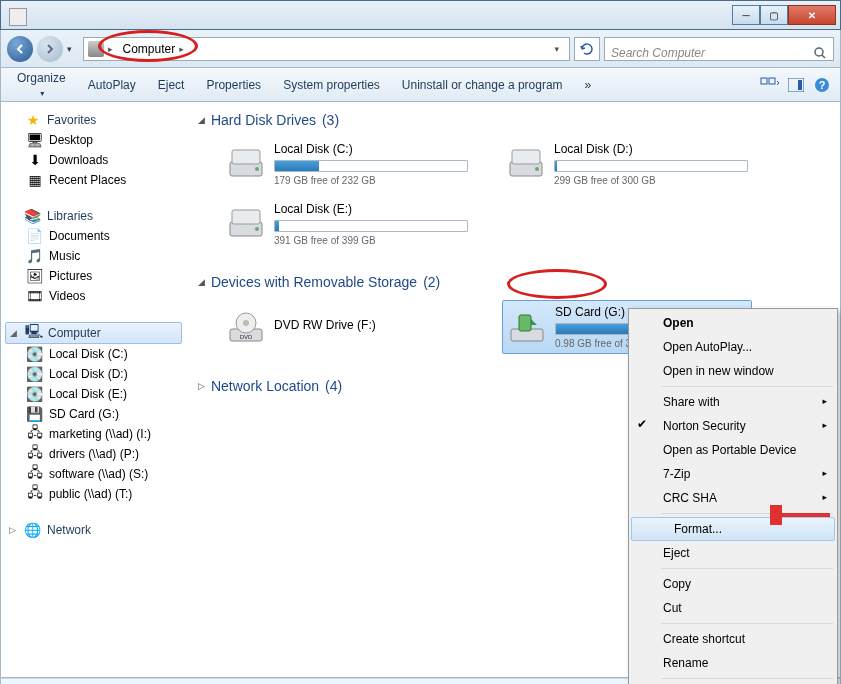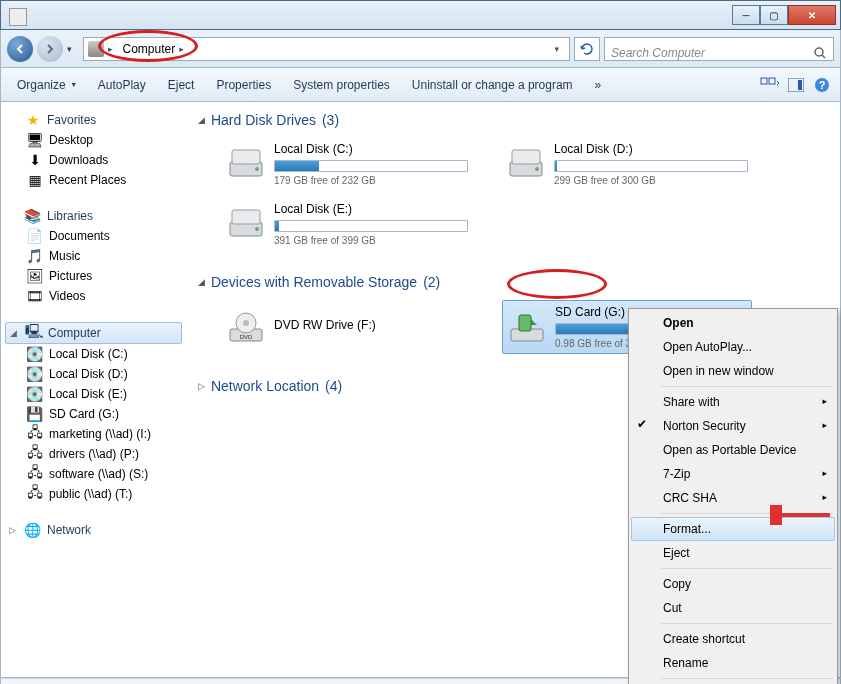--- a/index.html
+++ b/index.html
@@ -21,21 +21,21 @@
 .address .crumb { padding: 2px 6px; display: flex; align-items: center; gap: 4px; cursor: pointer; }
 .addr-icon { width: 16px; height: 16px; background: linear-gradient(#ccc, #888); border-radius: 2px; }
 .addr-arrow { font-size: 9px; color: #555; }
 .addr-dropdown { margin-left: auto; font-size: 9px; color: #555; padding: 0 6px; }
 .refresh { width: 26px; height: 24px; border: 1px solid #9ab; background: #fff; display: flex; align-items: center; justify-content: center; color: #2a5aa8; cursor: pointer; }
 .search { width: 230px; height: 24px; border: 1px solid #9ab; background: #fff; display: flex; align-items: flex-end; padding: 0 6px; gap: 6px; color: #888; font-style: italic; }
 .search-icon { width: 14px; height: 14px; color: #567; }
 
 
 .toolbar { height: 34px; background: linear-gradient(#f4f8fc, #e1ebf4); border: 1px solid #a5b8c8; border-top: none; display: flex; align-items: center; padding: 0 6px; gap: 2px; color: #1e3a5a; }
-.tool { padding: 4px 10px; cursor: pointer; display: flex; align-items: center; gap: 4px; }
+.tool { padding: 4px 10px; cursor: pointer; display: flex; align-items: center; gap: 4px; flex-direction: column; }
 .tool .tri { font-size: 8px; margin-left: 2px; }
 .tool-spacer { flex: 1; }
 .tool-icon { width: 24px; height: 22px; cursor: pointer; display: flex; align-items: center; justify-content: center; color: #2a5aa8; }
 
 
 .main { display: flex; height: 576px; border: 1px solid #a5b8c8; border-top: none; }
 .sidebar { width: 185px; background: #fff; padding: 8px 4px; overflow-y: auto; }
 .content { flex: 1; background: #fff; padding: 8px 12px; position: relative; }
 
 .tree-group { margin-bottom: 16px; }
@@ -58,21 +58,21 @@
 .drive-ico svg { width: 36px; height: 36px; }
 .drive-info { flex: 1; }
 .drive-name { color: #000; margin-bottom: 4px; }
 .drive-bar { height: 12px; border: 1px solid #a8b8c8; background: #fff; border-radius: 1px; overflow: hidden; margin-bottom: 3px; }
 .drive-fill { height: 100%; background: linear-gradient(#4aa0d8, #2a7ab8); }
 .drive-free { color: #666; font-size: 10px; }
 
 
 .ctx { position: absolute; left: 628px; top: 308px; width: 210px; background: #f0f0f0; border: 1px solid #9a9a9a; box-shadow: 3px 3px 6px rgba(0,0,0,.25); padding: 2px; z-index: 100; }
 .ctx-item { padding: 5px 20px 5px 32px; cursor: pointer; position: relative; color: #000; }
-.ctx-item:hover, .ctx-item.hovered { background: linear-gradient(#eaf4fc, #d0e4f6); border: 1px solid #a0c8ea; border-radius: 2px; padding: 4px 19px 4px 31px; }
+.ctx-item:hover, .ctx-item.hovered { background: linear-gradient(#eaf4fc, #d0e4f6); border: 1px solid #a0c8ea; border-radius: 2px; padding: 4px 19px 4px 42px; }
 .ctx-item .sub { position: absolute; right: 8px; top: 6px; font-size: 9px; }
 .ctx-item .ico { position: absolute; left: 6px; top: 3px; width: 16px; height: 16px; }
 .ctx-sep { height: 1px; background: #d8d8d8; margin: 3px 2px 3px 30px; }
 
 
 .details { height: 44px; background: linear-gradient(#f0f6fc, #e4eef8); border: 1px solid #a5b8c8; border-top: 1px solid #cad8e4; display: flex; align-items: center; padding: 0 12px; gap: 10px; color: #1e3a5a; font-size: 11px; }
 .details-ico { width: 36px; height: 36px; }
 
 
 .anno-ellipse { position: absolute; border: 3px solid #d62020; border-radius: 50%; pointer-events: none; z-index: 200; }

